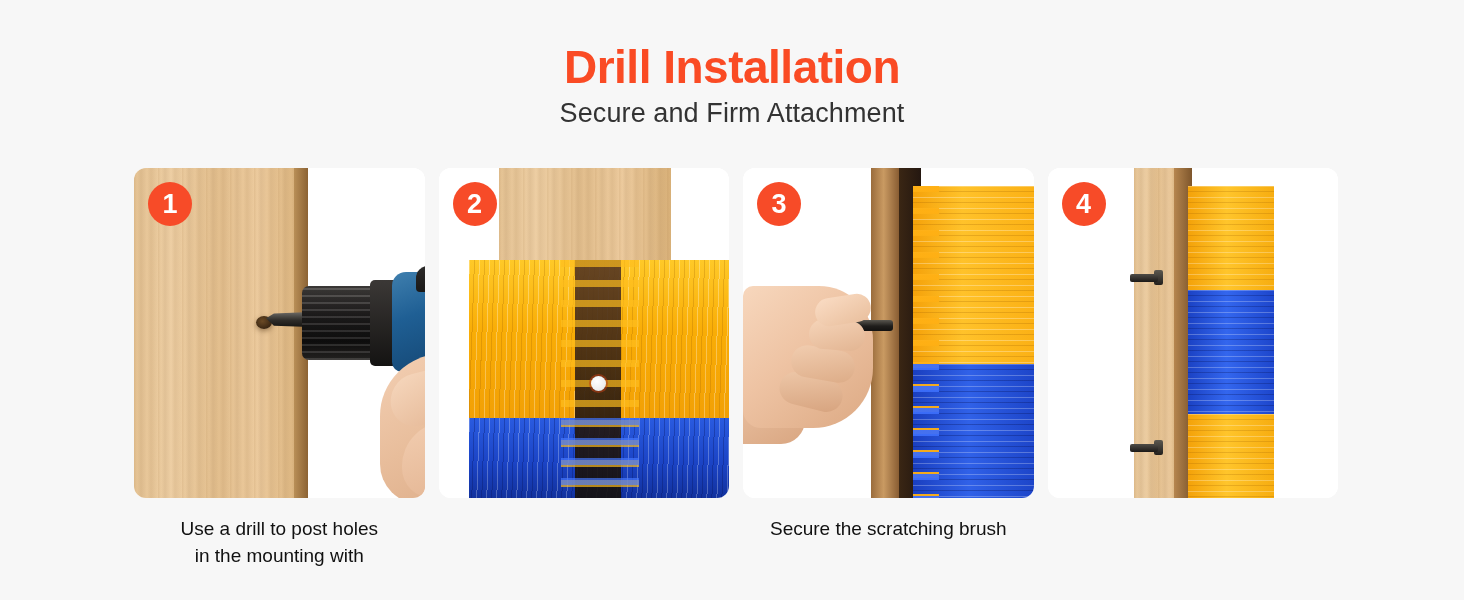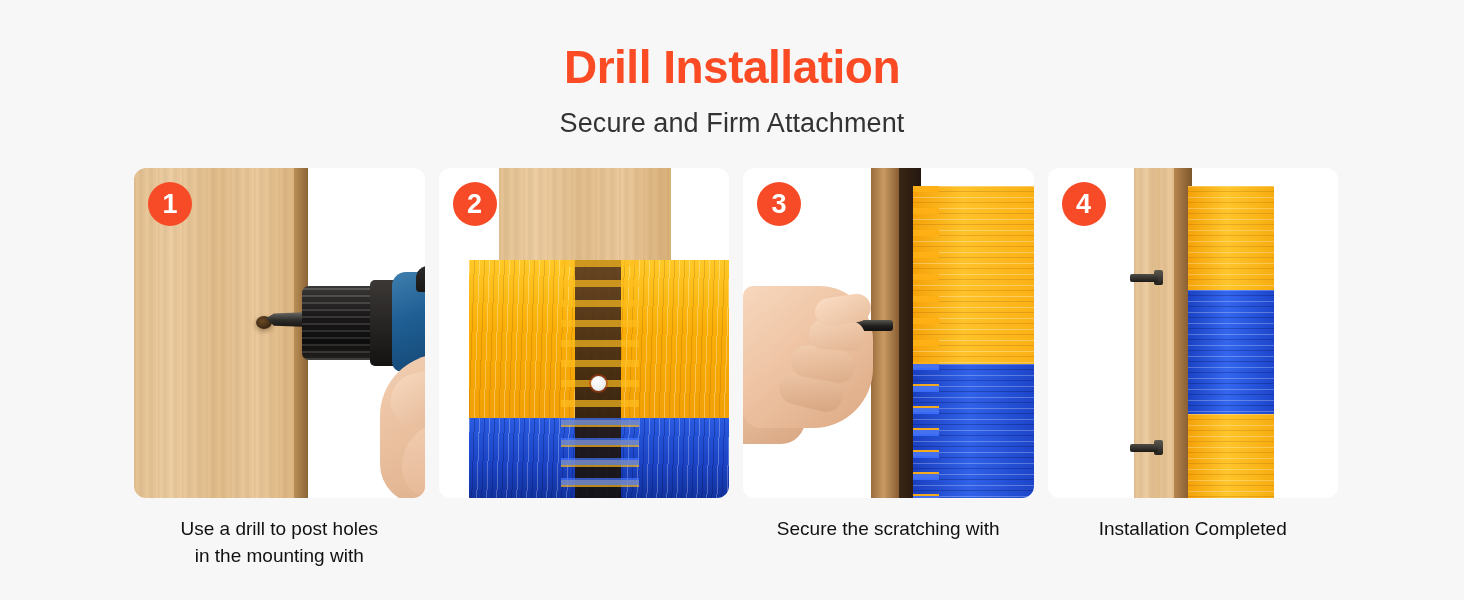--- a/index.html
+++ b/index.html
@@ -29,21 +29,21 @@
   .title {
     margin-top: 38px;
     font-size: 46px;
     line-height: 58px;
     font-weight: bold;
     color: #fa4b24;
     letter-spacing: -0.5px;
   }
 
   .subtitle {
-    margin-top: 10px;
+    margin-top: 0;
     font-size: 27px;
     line-height: 34px;
     font-weight: normal;
     color: #333333;
     letter-spacing: 0.1px;
   }
 
   
   .steps {
     position: absolute;
@@ -420,41 +420,37 @@
           <div class="p3-finger4"></div>
           <div class="p3-finger3"></div>
           <div class="p3-finger2"></div>
           <div class="p3-finger1"></div>
           <div class="p3-screwhead"></div>
           <div class="p3-screw"></div>
         </div>
         <div class="badge">3</div>
       </div>
       <div class="caption">
-        <span class="cline">Secure the scratching with</span>
+        <span class="cline">Secure the scratching brush</span>
       </div>
     </div>
 
     <div class="step">
       <div class="card">
         <div class="scene">
           <div class="p4-post wood"></div>
           <div class="p4-postedge"></div>
           <div class="p4-brush">
             <div class="p4-band-y1"></div>
             <div class="p4-band-b"></div>
             <div class="p4-band-y2"></div>
           </div>
           <div class="p4-screwhead-a"></div>
           <div class="p4-screw-a"></div>
           <div class="p4-screwhead-b"></div>
           <div class="p4-screw-b"></div>
         </div>
         <div class="badge">4</div>
       </div>
-      <div class="caption">
-        <span class="cline">Installation Completed</span>
-        <span class="cline"></span>
-      </div>
     </div>
 
   </div>
 </div>
 
 </body></html>

